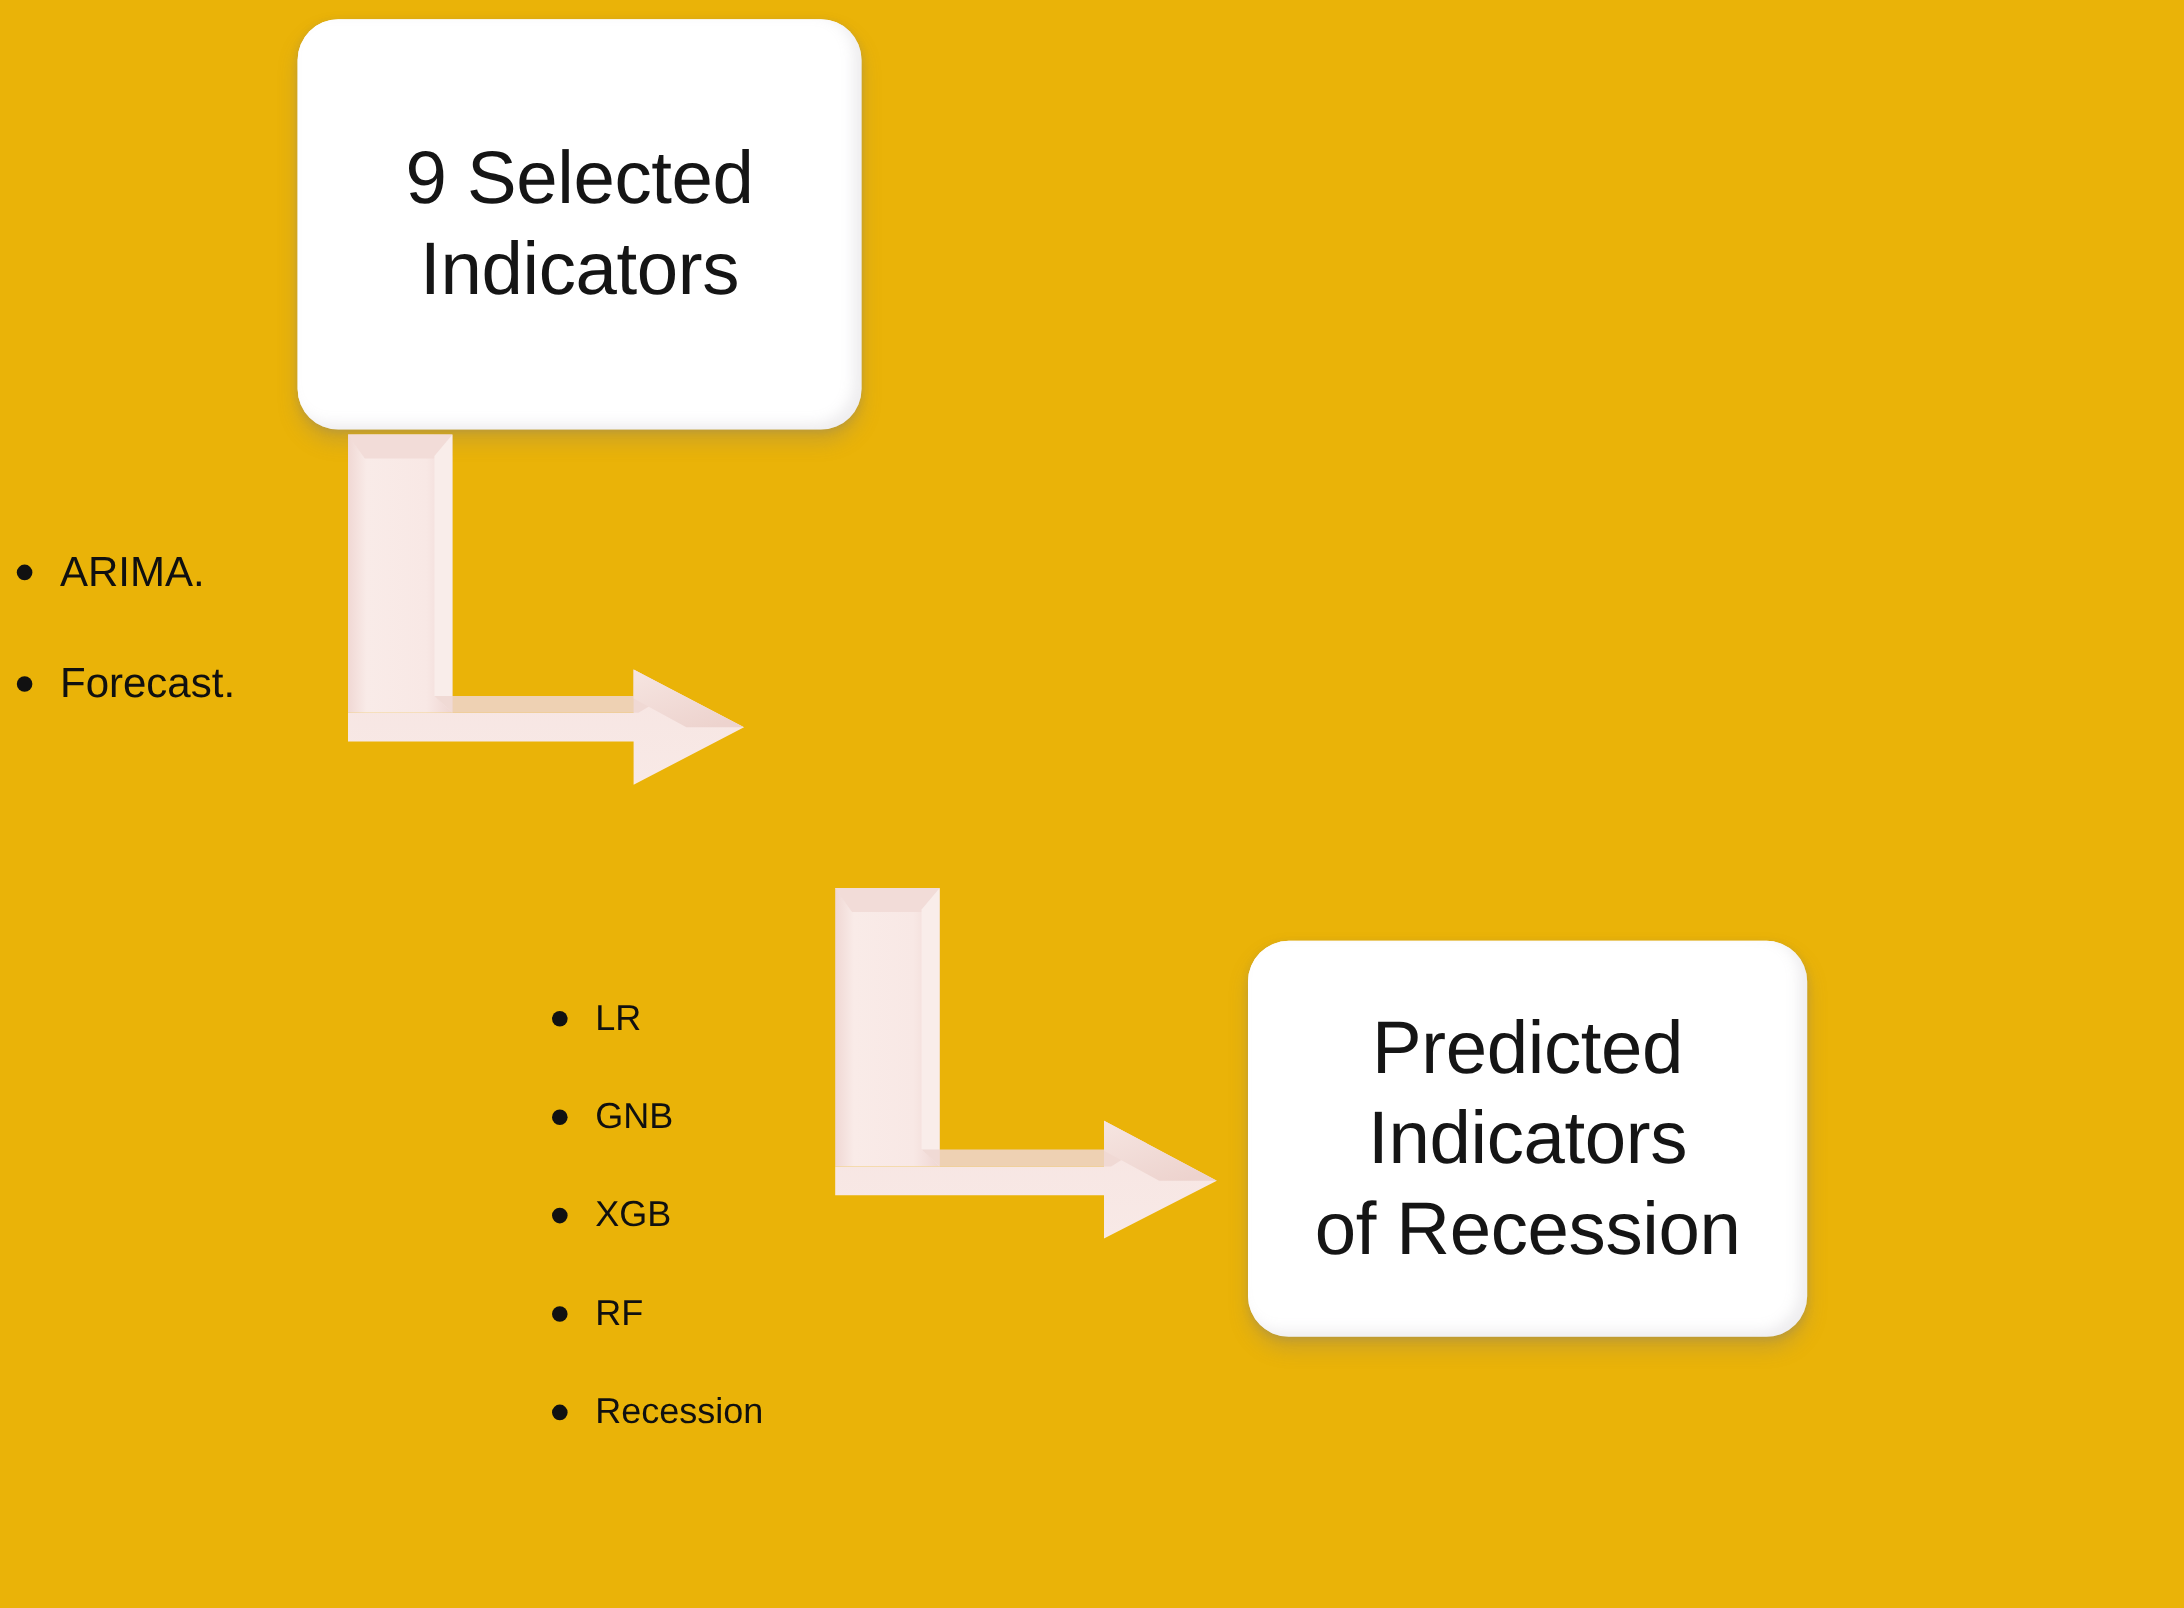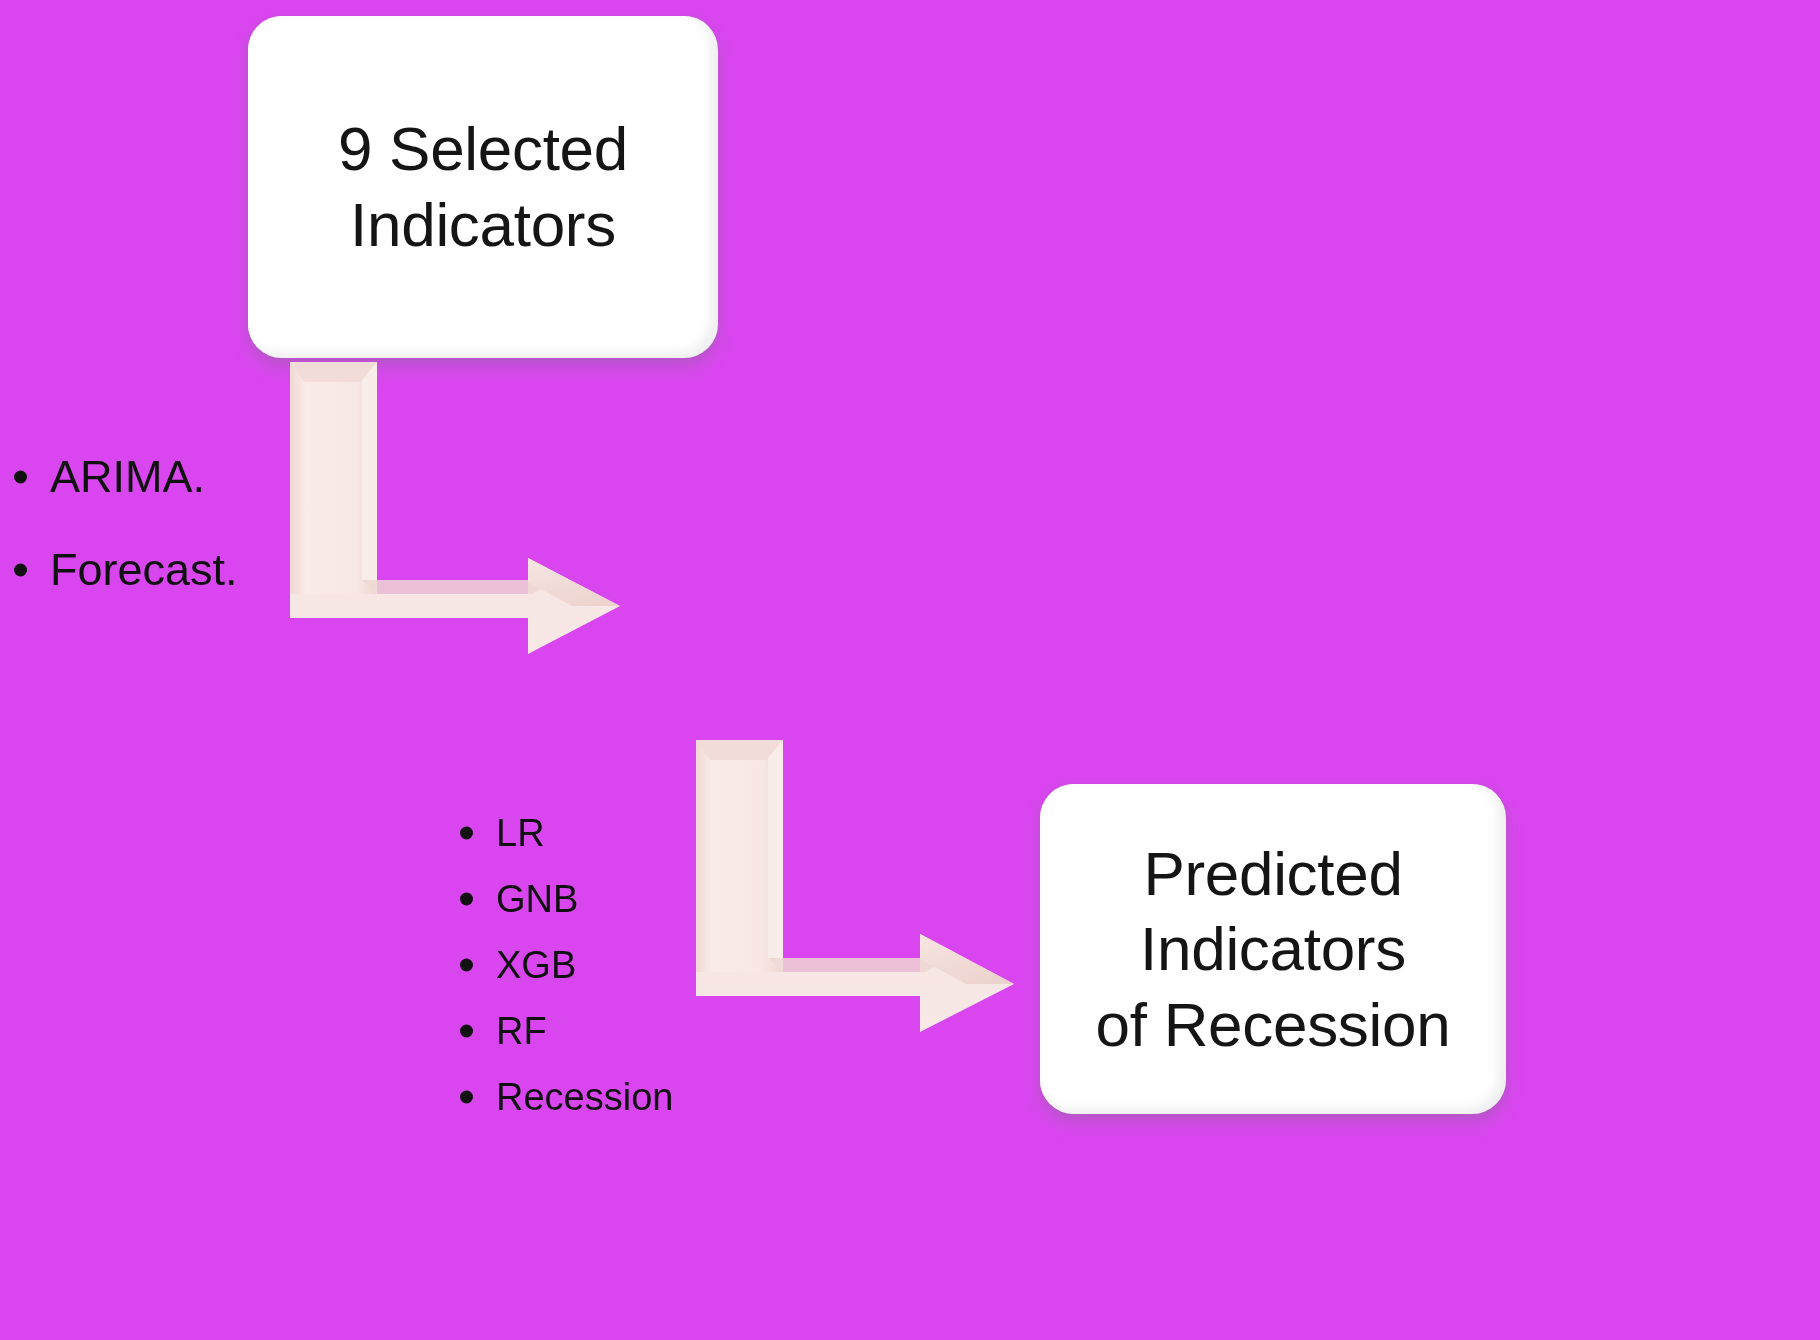--- a/index.html
+++ b/index.html
@@ -9,21 +9,21 @@
     background: #ffffff;
   }
   body {
     font-family: "Liberation Sans", "DejaVu Sans", sans-serif;
     color: #111111;
   }
   #canvas {
     position: relative;
     width: 1820px;
     height: 1340px;
-    background: #d946ef;
+    background: #eab308;
     overflow: hidden;
   }
 
   
   .node-box {
     position: absolute;
     background: #ffffff;
     border-radius: 34px;
     box-shadow:
        0 10px 16px rgba(120,118,128,0.26),
@@ -73,31 +73,32 @@
     height: 13px;
     border-radius: 50%;
     background: #111111;
   }
 
   #list-forecast-models {
     left: 6px;
     top: 430px;
   }
   #list-forecast-models li {
-    font-size: 45px;
+    font-size: 35px;
     line-height: 93px;
   }
 
   #list-classifiers {
     left: 452px;
     top: 800px;
   }
   #list-classifiers li {
-    font-size: 38px;
+    font-size: 30px;
     line-height: 66px;
+    margin-top: 16px;
   }
 
   
   .arrow-svg {
     position: absolute;
     overflow: visible;
   }
   #arrow-one { left: 282px; top: 358px; }
   #arrow-two { left: 688px; top: 736px; }
 </style>

